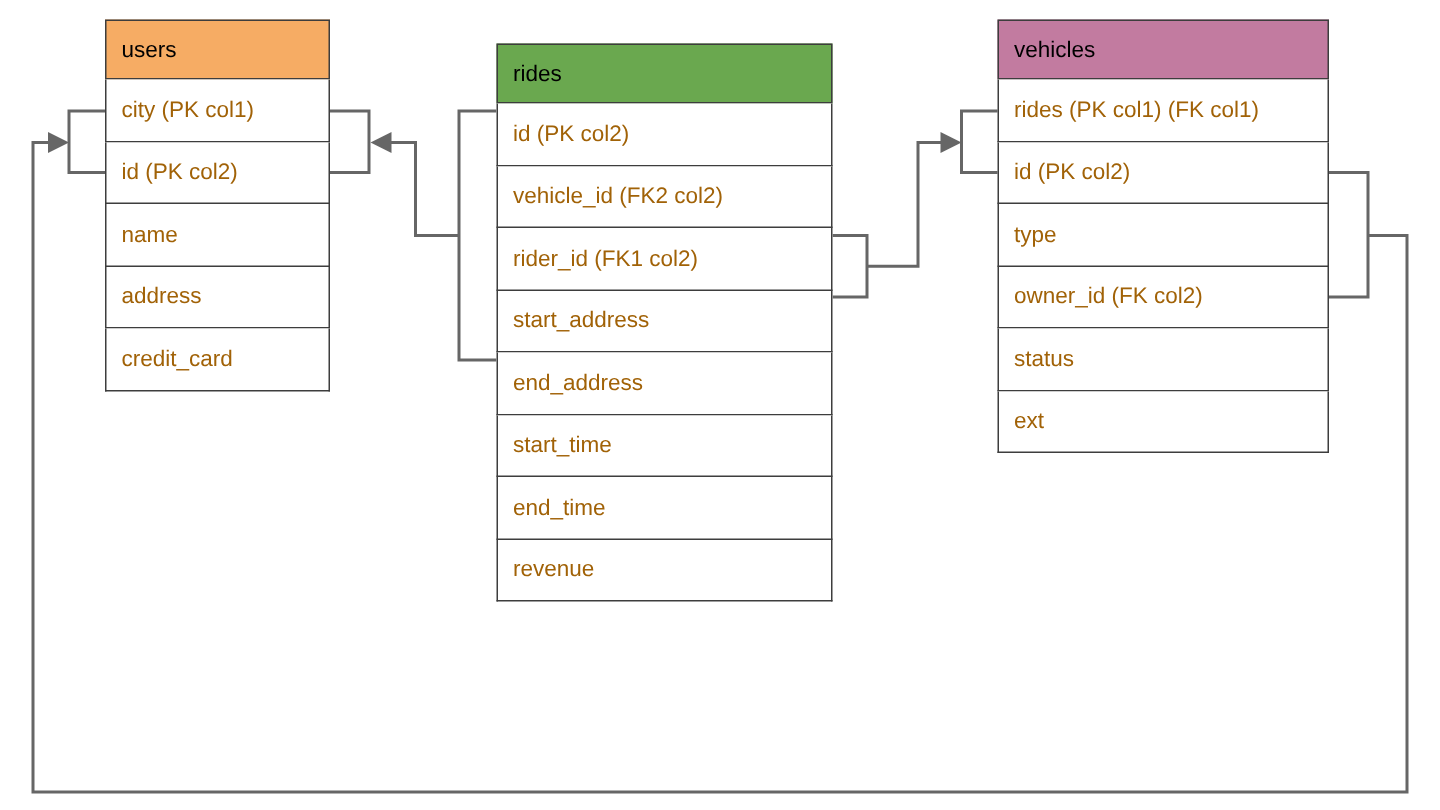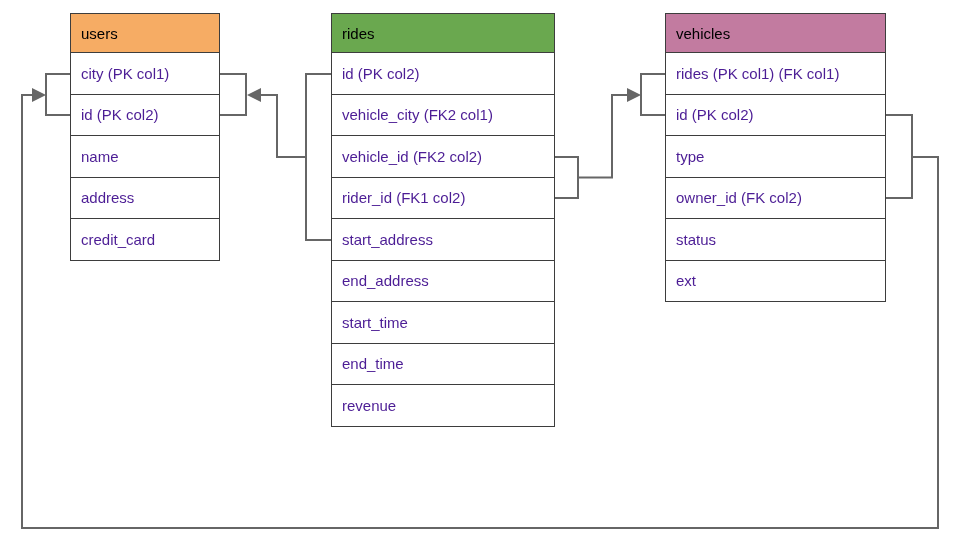--- a/index.html
+++ b/index.html
@@ -12,24 +12,24 @@
   .wires .head{fill:#666666;stroke:none;}
   .tbl{position:absolute;top:13px;}
   .hdr{
     height:40px;box-sizing:border-box;border:1px solid #3d3d3d;
     display:flex;align-items:center;padding-left:10px;
     font-size:15px;color:#000000;
   }
   .row{
     height:41.5px;box-sizing:border-box;border:1px solid #3d3d3d;border-top:none;
     display:flex;align-items:center;padding-left:10px;
-    font-size:15px;color:#4c1d95;background:#ffffff;white-space:nowrap;
+    font-size:15px;color:#a16207;background:#ffffff;white-space:nowrap;
   }
   .hdr-users{background:#F6AC64;}
-  .hdr-rides{background:#6AA84F;}
+  .hdr-rides{background:#6AA84F;margin-top:16px;}
   .hdr-vehicles{background:#C27BA0;}
 </style>
 </head>
 <body>
 
 <div class="canvas">
 
   <svg class="wires" width="960" height="540" viewBox="0 0 960 540">
     <g>
       <polyline points="220,74 246,74 246,115 220,115"></polyline>
@@ -56,21 +56,20 @@
     <div class="row">city (PK col1)</div>
     <div class="row">id (PK col2)</div>
     <div class="row">name</div>
     <div class="row">address</div>
     <div class="row">credit_card</div>
   </div>
 
   <div class="tbl" style="left:331px;width:224px;">
     <div class="hdr hdr-rides">rides</div>
     <div class="row">id (PK col2)</div>
-    <div class="row">vehicle_city (FK2 col1)</div>
     <div class="row">vehicle_id (FK2 col2)</div>
     <div class="row">rider_id (FK1 col2)</div>
     <div class="row">start_address</div>
     <div class="row">end_address</div>
     <div class="row">start_time</div>
     <div class="row">end_time</div>
     <div class="row">revenue</div>
   </div>
 
   <div class="tbl" style="left:665px;width:221px;">

